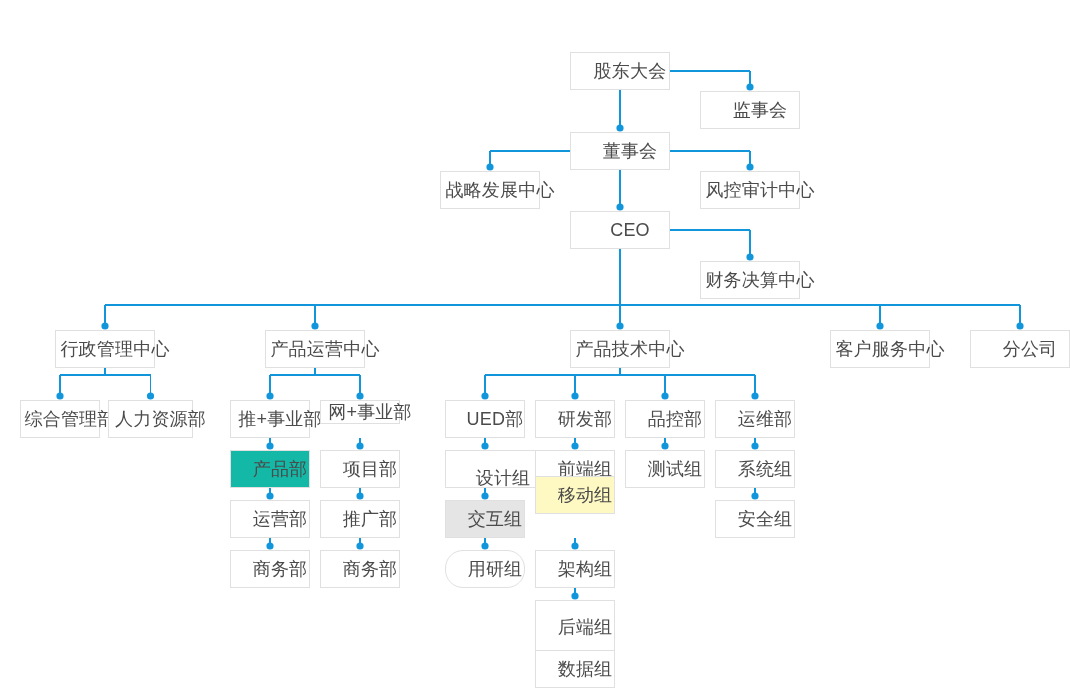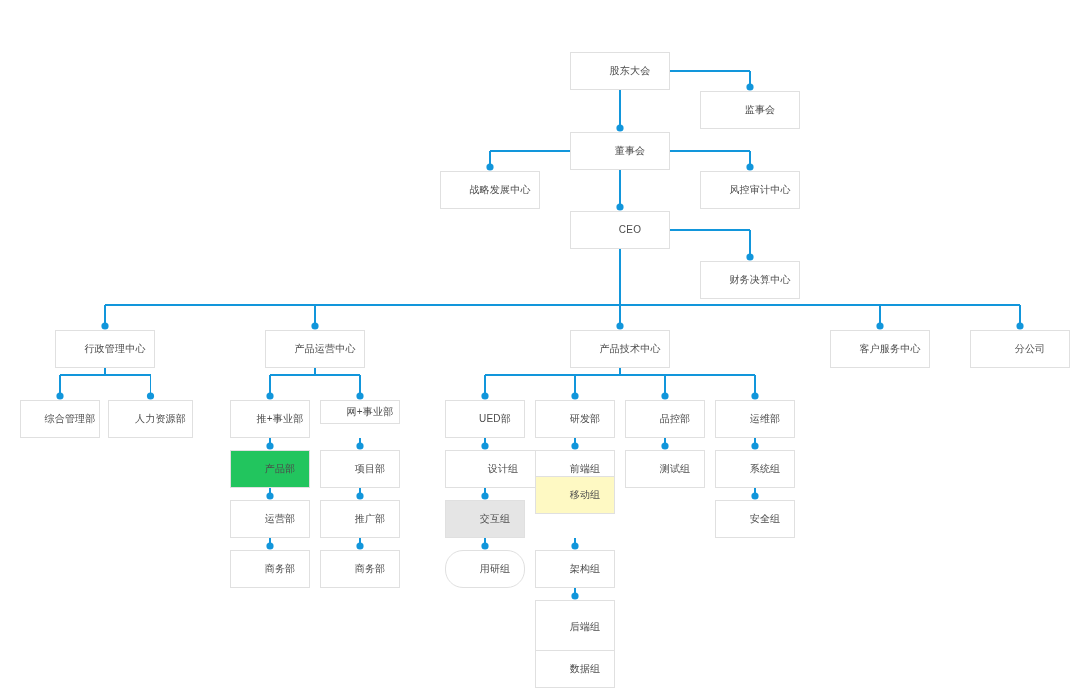--- a/index.html
+++ b/index.html
@@ -34,21 +34,21 @@
     height: 689px;
   }
   .node {
     position: absolute;
     border: 1px solid #e0e0e0;
     background: #ffffff;
     display: flex;
     align-items: center;
     justify-content: center;
     color: #4b4b4b;
-    font-size: 10px;
+    font-size: 18px;
     line-height: 1;
     letter-spacing: 0.2px;
     white-space: nowrap;
     user-select: none;
     cursor: default;
     padding-left: 20px;
   }
   .node-label {
     display: block;
     text-align: center;
@@ -183,21 +183,21 @@
       </div>
       <div class="node" style="left: 20px; top: 400px; width: 80px; height: 38px; border-color: rgb(224, 224, 224); background: rgb(255, 255, 255); color: rgb(75, 75, 75);">
         <span class="node-label">综合管理部</span>
       </div>
       <div class="node" style="left: 108px; top: 400px; width: 85px; height: 38px; border-color: rgb(224, 224, 224); background: rgb(255, 255, 255); color: rgb(75, 75, 75);">
         <span class="node-label">人力资源部</span>
       </div>
       <div class="node" style="left: 230px; top: 400px; width: 80px; height: 38px; border-color: rgb(224, 224, 224); background: rgb(255, 255, 255); color: rgb(75, 75, 75);">
         <span class="node-label">推+事业部</span>
       </div>
-      <div class="node" style="left: 230px; top: 450px; width: 80px; height: 38px; border-color: rgb(224, 224, 224); background: #22c55e; color: rgb(75, 75, 75);">
+      <div class="node" style="left: 230px; top: 450px; width: 80px; height: 38px; border-color: rgb(224, 224, 224); background: #14b8a6; color: rgb(75, 75, 75);">
         <span class="node-label">产品部</span>
       </div>
       <div class="node" style="left: 230px; top: 500px; width: 80px; height: 38px; border-color: rgb(224, 224, 224); background: rgb(255, 255, 255); color: rgb(75, 75, 75);">
         <span class="node-label">运营部</span>
       </div>
       <div class="node" style="left: 230px; top: 550px; width: 80px; height: 38px; border-color: rgb(224, 224, 224); background: rgb(255, 255, 255); color: rgb(75, 75, 75);">
         <span class="node-label">商务部</span>
       </div>
       <div class="node" style="left: 320px; top: 400px; width: 80px; height: 24px; border-color: rgb(224, 224, 224); background: rgb(255, 255, 255); color: rgb(75, 75, 75);">
         <span class="node-label">网+事业部</span>
@@ -207,21 +207,21 @@
       </div>
       <div class="node" style="left: 320px; top: 500px; width: 80px; height: 38px; border-color: rgb(224, 224, 224); background: rgb(255, 255, 255); color: rgb(75, 75, 75);">
         <span class="node-label">推广部</span>
       </div>
       <div class="node" style="left: 320px; top: 550px; width: 80px; height: 38px; border-color: rgb(224, 224, 224); background: rgb(255, 255, 255); color: rgb(75, 75, 75);">
         <span class="node-label">商务部</span>
       </div>
       <div class="node" style="left: 445px; top: 400px; width: 80px; height: 38px; border-color: rgb(224, 224, 224); background: rgb(255, 255, 255); color: rgb(75, 75, 75);">
         <span class="node-label">UED部</span>
       </div>
-      <div class="node" style="left: 445px; top: 450px; width: 96px; height: 38px; border-color: rgb(224, 224, 224); background: rgb(255, 255, 255); color: rgb(75, 75, 75);">
+      <div class="node" style="left: 445px; top: 450px; width: 96px; height: 38px; border-color: rgb(224, 224, 224); background: rgb(255, 255, 255); color: rgb(75, 75, 75); align-items: flex-end;">
         <span class="node-label">设计组</span>
       </div>
       <div class="node" style="left: 445px; top: 500px; width: 80px; height: 38px; border-color: rgb(224, 224, 224); background: #e5e5e5; color: rgb(75, 75, 75);">
         <span class="node-label">交互组</span>
       </div>
       <div class="node" style="left: 445px; top: 550px; width: 80px; height: 38px; border-color: rgb(224, 224, 224); background: rgb(255, 255, 255); color: rgb(75, 75, 75); border-radius: 18px;">
         <span class="node-label">用研组</span>
       </div>
       <div class="node" style="left: 535px; top: 400px; width: 80px; height: 38px; border-color: rgb(224, 224, 224); background: rgb(255, 255, 255); color: rgb(75, 75, 75);">
         <span class="node-label">研发部</span>

